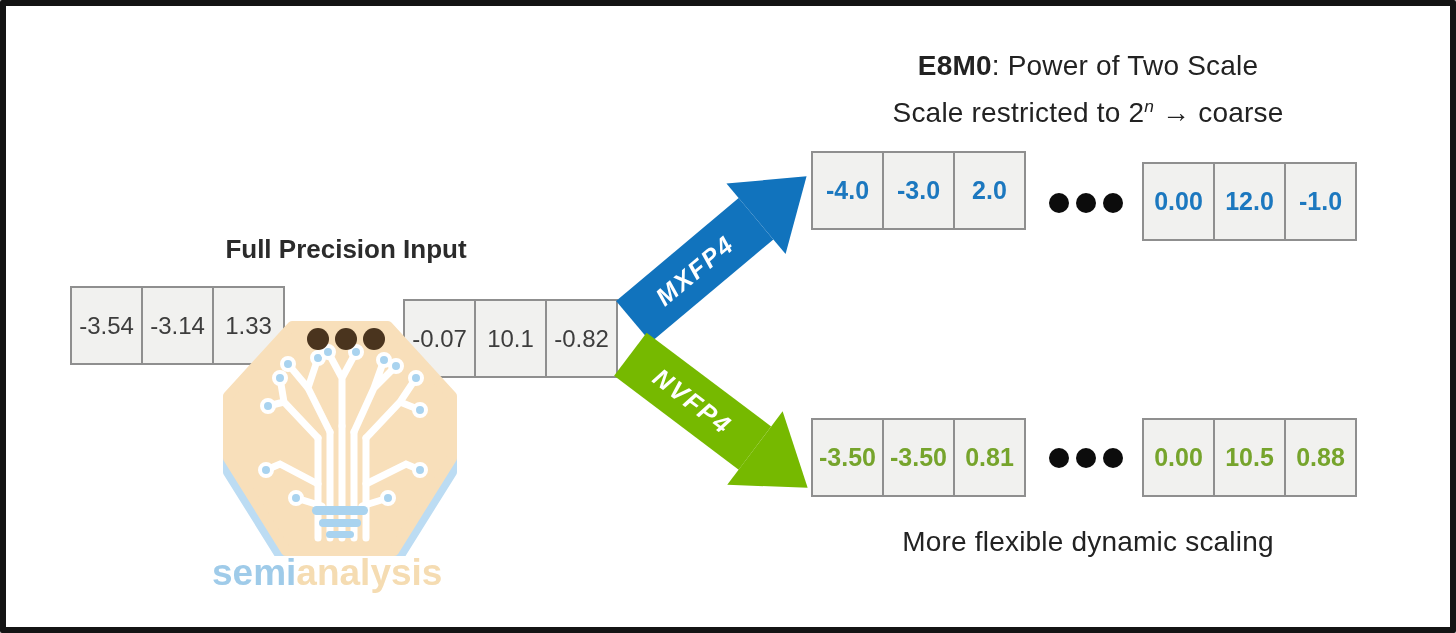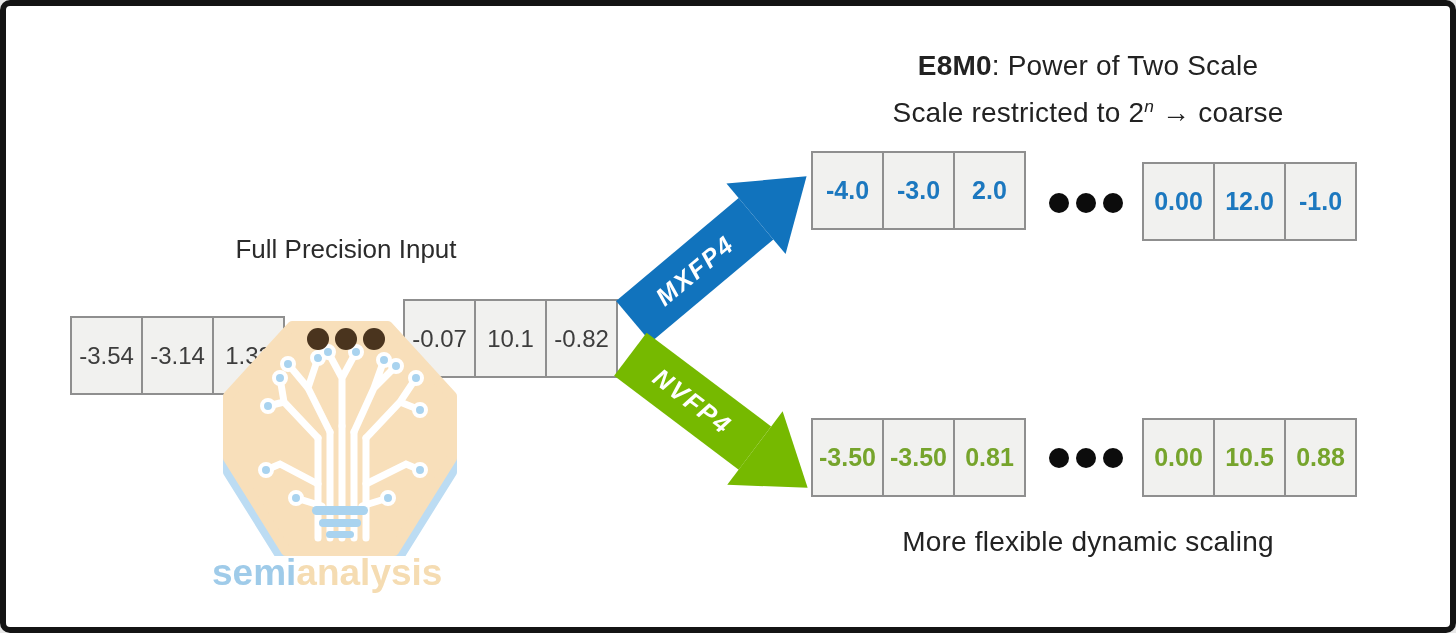--- a/index.html
+++ b/index.html
@@ -1,26 +1,26 @@
 <!DOCTYPE html>
 <html style="--mx-accent: #1173bd; --mx-val: #1c78bf; --nv-accent: #76b900; --nv-val: #76a42c;"><head>
 <meta charset="utf-8">
 <style>
   html,body{margin:0;padding:0;background:#e8e8e8;font-family:"Liberation Sans",sans-serif;}
   .frame{position:relative;width:1456px;height:633px;box-sizing:border-box;background:#ffffff;
-         border:6px solid #141414;border-radius:10px;overflow:hidden;}
+         border:6px solid #141414;border-radius:2px;overflow:hidden;}
 
   
   .caption{position:absolute;text-align:center;color:#222;z-index:4;}
   .cap-line{font-size:28px;line-height:40px;letter-spacing:0.2px;}
   .cap-term{font-weight:700;}
   .cap-sup{font-size:0.62em;font-style:italic;vertical-align:super;}
   #top-caption{left:842px;top:40px;width:480px;}
   #bottom-caption{left:842px;top:516px;width:480px;}
-  #input-caption{left:140px;top:228px;width:400px;font-size:26px;color:#2b2b2b;z-index:4;}
+  #input-caption{left:140px;top:228px;width:400px;font-size:26px;color:#2b2b2b;z-index:4;font-weight:bold;}
 
   
   .cellgroup{position:absolute;display:flex;z-index:1;}
   .cell{width:73px;height:79px;background:#f1f1ef;border:2px solid #8f8f8f;box-sizing:border-box;
         display:flex;align-items:center;justify-content:center;font-size:25px;}
   .cell + .cell{margin-left:-2px;}
   .val-blue{color:var(--mx-val,#1c78bf);font-weight:700;}
   .val-green{color:var(--nv-val,#76a42c);font-weight:700;}
   .val-ink{color:#3d3d3d;font-weight:400;font-size:24px;}
 
@@ -54,21 +54,21 @@
 
 <div class="frame">
 
   <div class="caption" id="top-caption">
     <div class="cap-line"><span class="cap-term">E8M0</span><span>: Power of Two Scale</span></div>
     <div class="cap-line"><span>Scale restricted to 2</span><span class="cap-sup">n</span><span> → coarse</span></div>
   </div>
 
   <div class="caption" id="input-caption">Full Precision Input</div>
 
-  <div class="cellgroup" style="left:64px;top:310px;">
+  <div class="cellgroup" style="left:64px;top:280px;">
     <div class="cell val-ink">-3.54</div>
     <div class="cell val-ink">-3.14</div>
     <div class="cell val-ink">1.33</div>
   </div>
 
   <div class="dots dots-input" style="left:301px;top:322px;">
     <div class="dot"></div>
     <div class="dot"></div>
     <div class="dot"></div>
   </div>

